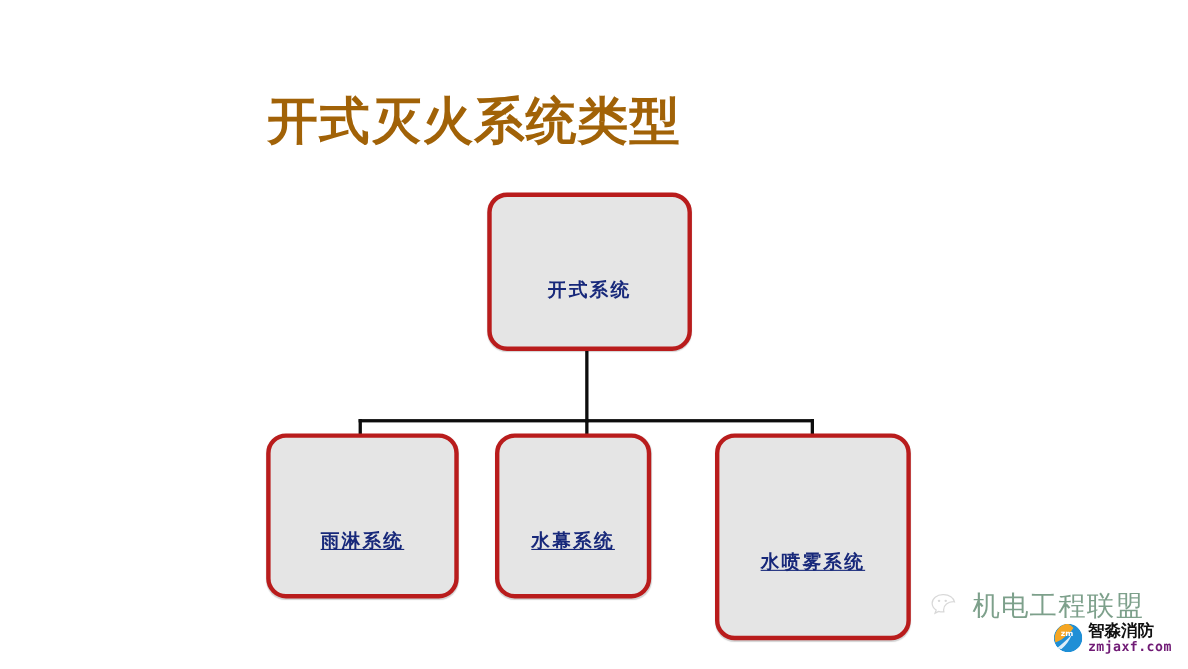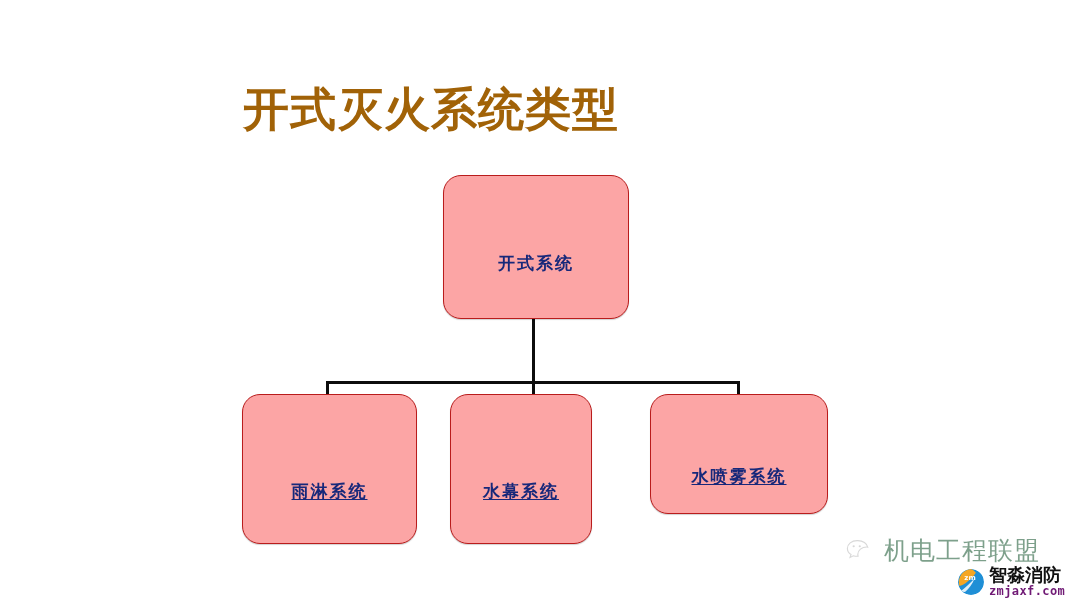--- a/index.html
+++ b/index.html
@@ -30,22 +30,22 @@
     letter-spacing: 1px;
     color: #a16207;
     white-space: nowrap;
     font-family: "DejaVu Sans", "Liberation Sans", sans-serif;
   }
 
   
   .node {
     position: absolute;
     box-sizing: border-box;
-    background: #fca5a5;
-    border: 1px solid #b91c1c;
+    background: #e5e5e5;
+    border: 4px solid #b91c1c;
     border-radius: 18px;
     display: flex;
     align-items: center;
     justify-content: center;
     box-shadow: 0 1px 1px rgba(0,0,0,0.18);
   }
   .node-label {
     font-size: 17px;
     font-weight: 700;
     color: #17287a;
@@ -81,21 +81,21 @@
   #node-child-1 {
     left: 450px;
     top: 394px;
     width: 142px;
     height: 150px;
   }
   #node-child-2 {
     left: 650px;
     top: 394px;
     width: 178px;
-    height: 120px;
+    height: 188px;
   }
   #node-child-0 .node-label,
   #node-child-1 .node-label,
   #node-child-2 .node-label {
     position: relative;
     top: 22px;
   }
 
   
   .connector {
@@ -171,21 +171,21 @@
     flex: none;
     border-radius: 50%;
     overflow: hidden;
   }
   .wm-brand-texts {
     display: flex;
     flex-direction: column;
     line-height: 1.05;
   }
   .wm-brand-name {
-    font-size: 18px;
+    font-size: 15px;
     font-weight: 700;
     color: #111111;
     letter-spacing: 0px;
     white-space: nowrap;
     font-family: "DejaVu Sans", "Liberation Sans", sans-serif;
   }
   .wm-brand-url {
     font-size: 12px;
     font-weight: 700;
     color: #701a75;

